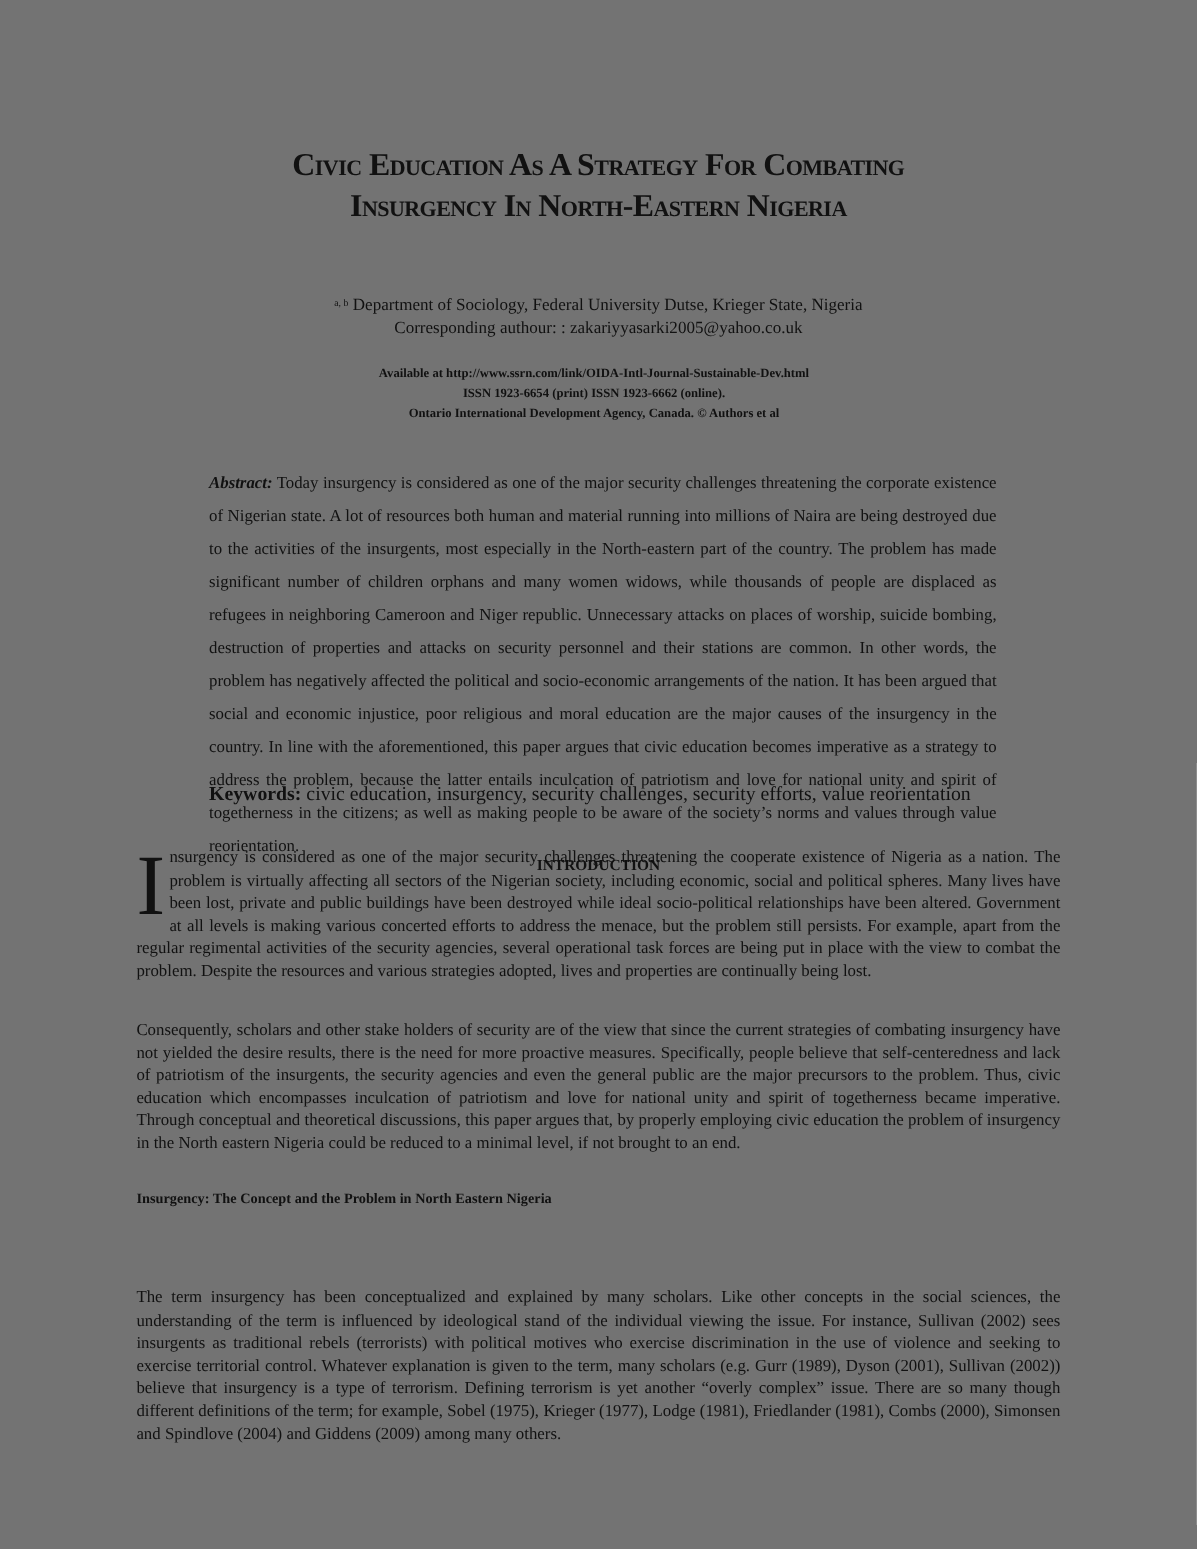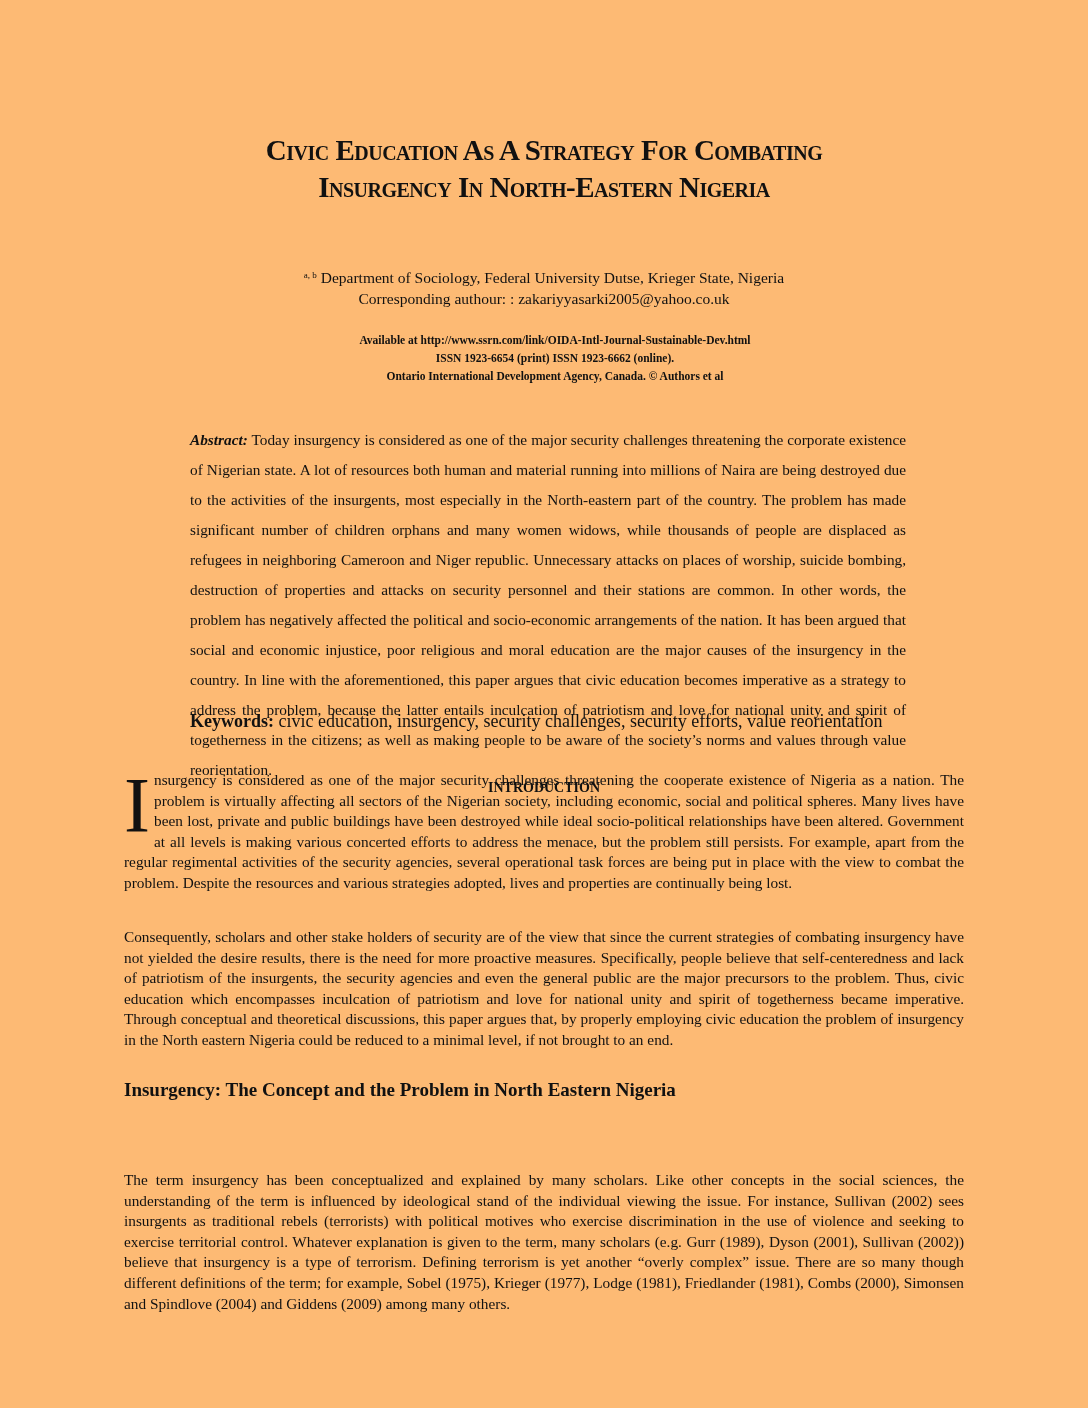--- a/index.html
+++ b/index.html
@@ -1,41 +1,41 @@
 <!DOCTYPE html>
 <html><head>
 <meta charset="utf-8">
 <style>
   html, body { margin: 0; padding: 0; background: #ffffff; }
   body { width: 1088px; height: 1408px; position: relative; overflow: hidden; color: #111; font-family: "Liberation Serif", "DejaVu Serif", serif; }
-  .page { position: absolute; left: 0; top: 0; width: 1088px; height: 1408px; background: #fdba74; }
+  .page { position: absolute; left: 0; top: 0; width: 1088px; height: 1408px; background: #737373; }
 
   .title { position: absolute; left: 120px; width: 848px; top: 132px; text-align: center; font-weight: bold; font-size: 29px; line-height: 37px; font-variant: small-caps; letter-spacing: -0.5px; color: #111; }
   .title .line { display: block; }
 
   .authors { position: absolute; left: 120px; width: 848px; top: 243px; text-align: center; font-weight: bold; font-size: 17.5px; line-height: 22px; }
   .authors sup { font-size: 10px; vertical-align: top; position: relative; top: -3px; }
   .affil { position: absolute; left: 120px; width: 848px; top: 267px; text-align: center; font-size: 15.5px; line-height: 21px; }
   .affil sup { font-size: 9px; vertical-align: top; position: relative; top: -2px; }
   .corr { position: absolute; left: 120px; width: 848px; top: 288px; text-align: center; font-size: 15.5px; line-height: 21px; }
 
-  .pubinfo { position: absolute; left: 131px; width: 848px; top: 331px; text-align: center; font-size: 11.5px; line-height: 18px; font-weight: bold; }
+  .pubinfo { position: absolute; left: 116px; width: 848px; top: 331px; text-align: center; font-size: 11.5px; line-height: 18px; font-weight: bold; }
   .pubinfo div { display: block; }
 
   .abstract { position: absolute; left: 190px; width: 716px; top: 425px; font-size: 15.3px; line-height: 30px; text-align: justify; }
   .abstract .lead { font-weight: bold; font-style: italic; }
   .keywords { position: absolute; left: 190px; width: 716px; top: 711px; font-size: 18px; line-height: 20.6px; }
   .keywords .lead { font-weight: bold; }
 
   .section-heading { position: absolute; left: 120px; width: 848px; top: 742px; text-align: center; font-weight: bold; font-size: 14px; line-height: 20px; margin-top: 36px; }
 
   .body-para { position: absolute; left: 124px; width: 840px; font-size: 15.3px; line-height: 20.6px; text-align: justify; }
   .p1 { top: 770px; }
   .p2 { top: 927px; }
-  .subheading { position: absolute; left: 124px; width: 840px; top: 1080px; font-weight: bold; font-size: 19px; line-height: 20px; }
+  .subheading { position: absolute; left: 124px; width: 840px; top: 1080px; font-weight: bold; font-size: 13px; line-height: 20px; }
   .p3 { top: 1170px; }
 
   .dropcap { float: left; font-size: 78px; line-height: 62px; height: 64px; margin: 4px 4px 0 0; font-weight: normal; }
 </style>
 </head>
 <body>
 
 <div class="page">
 
   <h1 class="title" style="margin:0;">

